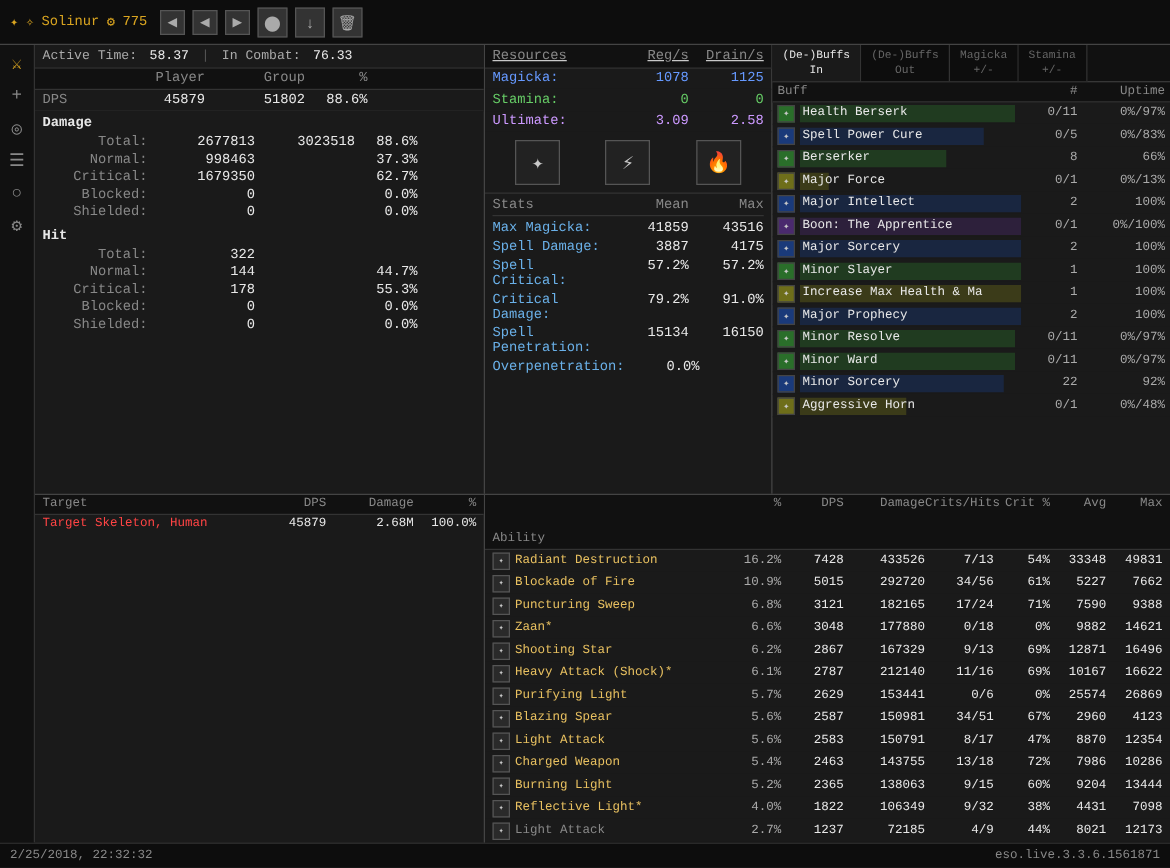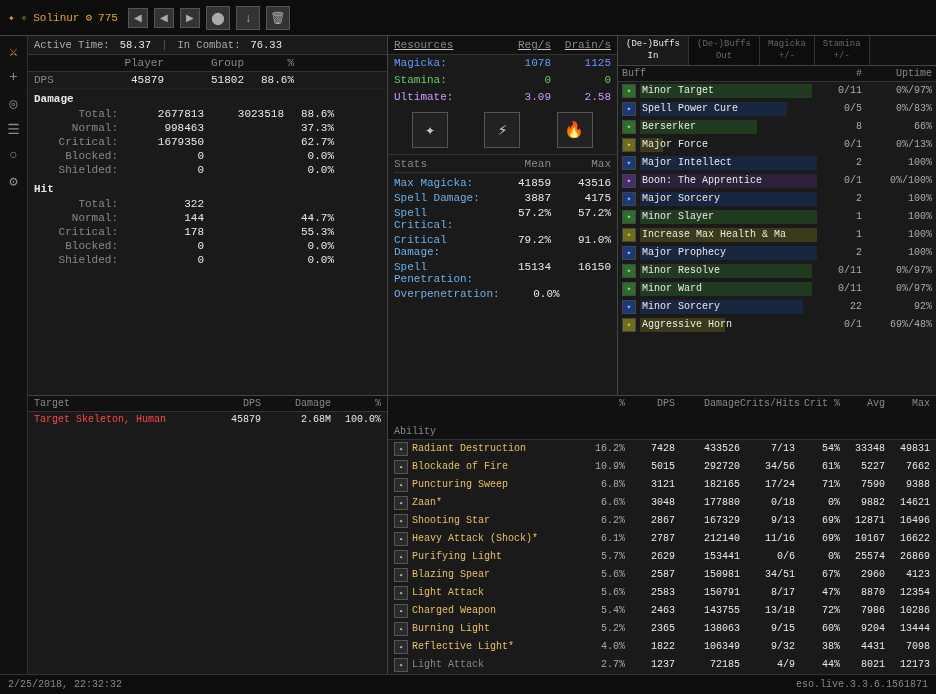--- a/index.html
+++ b/index.html
@@ -587,21 +587,21 @@
 
           <div class="buff-table-header">
             <div class="bth-buff">Buff</div>
             <div class="bth-num">#</div>
             <div class="bth-uptime">Uptime</div>
           </div>
 
           <div class="buff-list" id="buff-list-container">
           <div class="buff-row">
                 <div class="buff-icon" style="background: rgb(42, 110, 42);">✦</div>
-                <div class="buff-bar-container"><div class="buff-bar green-bar" style="width: 97%; background: rgb(42, 110, 42);"></div><span class="buff-name">Minor Target</span></div>
+                <div class="buff-bar-container"><div class="buff-bar green-bar" style="width: 97%; background: rgb(42, 110, 42);"></div><span class="buff-name">Health Berserk</span></div>
                 <div class="buff-num">0/11</div>
                 <div class="buff-uptime">0%/97%</div>
               </div>
               <div class="buff-row">
                 <div class="buff-icon" style="background: rgb(26, 58, 122);">✦</div>
                 <div class="buff-bar-container"><div class="buff-bar blue-bar" style="width: 83%; background: rgb(26, 58, 122);"></div><span class="buff-name">Spell Power Cure</span></div>
                 <div class="buff-num">0/5</div>
                 <div class="buff-uptime">0%/83%</div>
               </div>
               <div class="buff-row">
@@ -667,21 +667,21 @@
               <div class="buff-row">
                 <div class="buff-icon" style="background: rgb(26, 58, 122);">✦</div>
                 <div class="buff-bar-container"><div class="buff-bar blue-bar" style="width: 92%; background: rgb(26, 58, 122);"></div><span class="buff-name">Minor Sorcery</span></div>
                 <div class="buff-num">22</div>
                 <div class="buff-uptime">92%</div>
               </div>
               <div class="buff-row">
                 <div class="buff-icon" style="background: rgb(110, 110, 26);">✦</div>
                 <div class="buff-bar-container"><div class="buff-bar yellow-bar" style="width: 48%; background: rgb(110, 110, 26);"></div><span class="buff-name">Aggressive Horn</span></div>
                 <div class="buff-num">0/1</div>
-                <div class="buff-uptime">69%/48%</div>
+                <div class="buff-uptime">0%/48%</div>
               </div>
             </div>
         </div>
       </div>
 
       <div class="bottom-panels">
 
         <div class="target-panel">
           <div class="target-header">
             <div class="th-target">Target</div>

